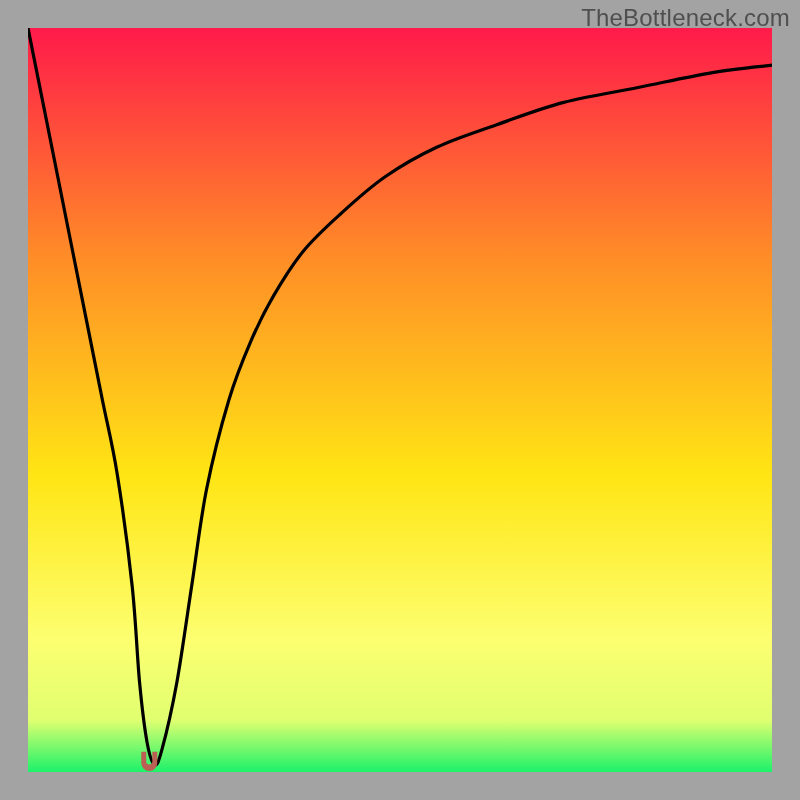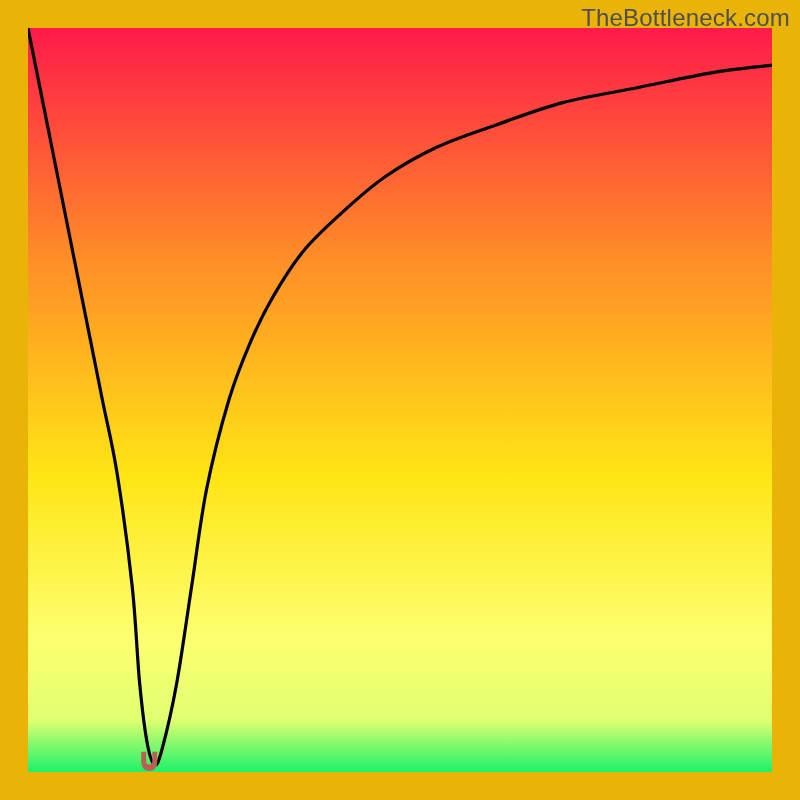--- a/index.html
+++ b/index.html
@@ -6,21 +6,21 @@
     margin: 0;
     padding: 0;
     width: 800px;
     height: 800px;
     overflow: hidden;
     font-family: Arial, Helvetica, sans-serif;
   }
   .outer {
     width: 800px;
     height: 800px;
-    background: #eab308;
+    background: #a3a3a3;
     position: relative;
   }
   .watermark {
     position: absolute;
     top: 4px;
     right: 10px;
     color: #4f4f4f;
     font-size: 24px;
     font-weight: 500;
     letter-spacing: 0.2px;

